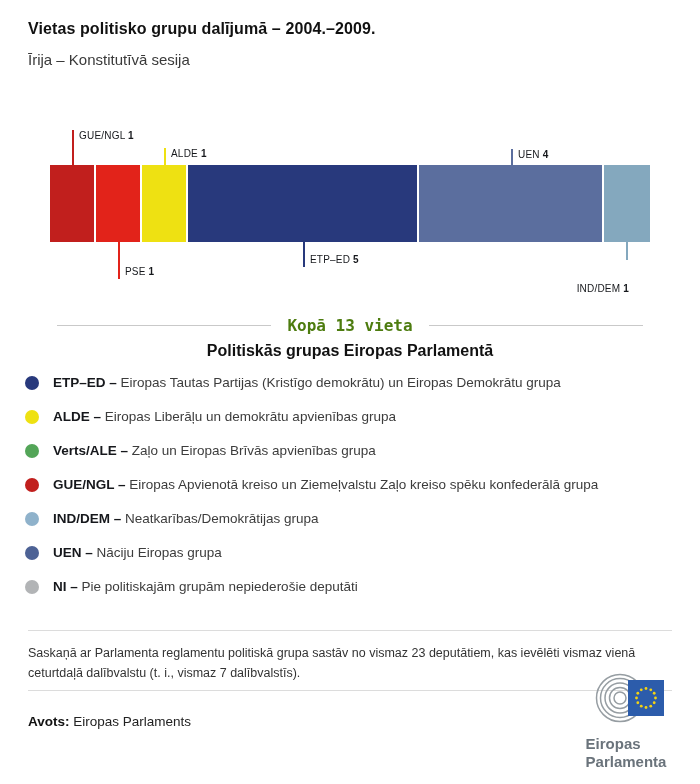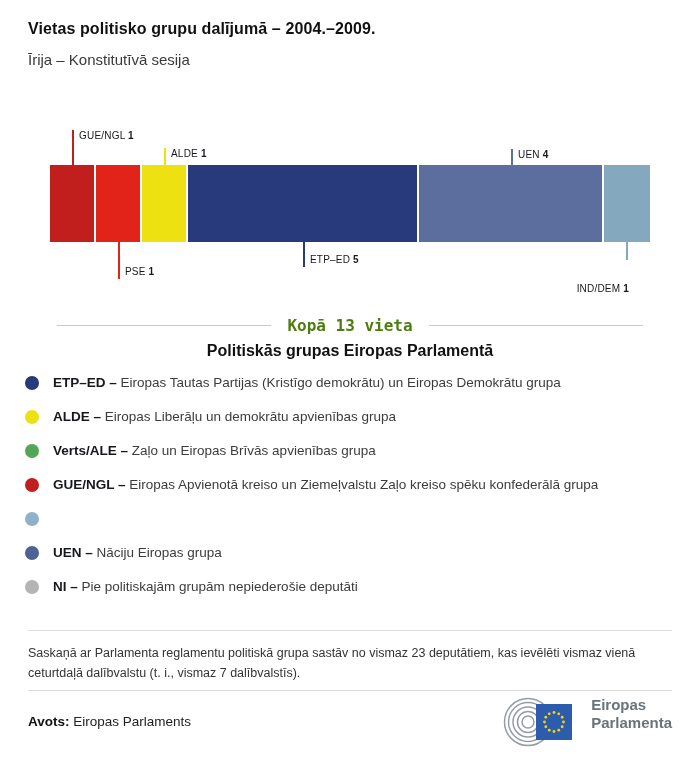--- a/index.html
+++ b/index.html
@@ -34,21 +34,21 @@
   .ltxt b { color: #16181c; font-weight: 700; }
 
   hr { border: none; border-top: 1px solid #dcdcdc; margin: 0 28px; }
   .hr1 { margin-top: 26px; }
   .footnote { margin: 12px 28px 0; font-size: 12.5px; line-height: 1.65; color: #333; max-width: 660px; }
   .hr2 { margin-top: 6px; }
 
   .bottom { display: flex; justify-content: space-between; align-items: center; margin: 4px 28px 0; height: 54px; }
   .source { font-size: 13.5px; color: #222; }
   .source b { color: #111; font-weight: 700; }
-  .logo { display: flex; align-items: flex-start; gap: 11px; }
+  .logo { display: flex; align-items: center; gap: 11px; flex-direction: column; }
   .logo-text { font-size: 15px; line-height: 18px; font-weight: 700; color: #6a737b; }
 </style>
 </head>
 <body>
 
 <div class="header">
   <div class="title">Vietas politisko grupu dalījumā – 2004.–2009.</div>
   <div class="subtitle">Īrija – Konstitutīvā sesija</div>
 </div>
 
@@ -97,20 +97,21 @@
     <div class="lrow">
       <span class="dot" style="background: rgb(83, 165, 88);"></span>
       <span class="ltxt"><b>Verts/ALE – </b><span>Zaļo un Eiropas Brīvās apvienības grupa</span></span>
     </div>
     <div class="lrow">
       <span class="dot" style="background: rgb(193, 31, 29);"></span>
       <span class="ltxt"><b>GUE/NGL – </b><span>Eiropas Apvienotā kreiso un Ziemeļvalstu Zaļo kreiso spēku konfederālā grupa</span></span>
     </div>
     <div class="lrow">
       <span class="dot" style="background: rgb(143, 178, 203);"></span>
+      <span class="ltxt"><b>IND/DEM – </b><span>Neatkarības/Demokrātijas grupa</span></span>
     </div>
     <div class="lrow">
       <span class="dot" style="background: rgb(77, 98, 149);"></span>
       <span class="ltxt"><b>UEN – </b><span>Nāciju Eiropas grupa</span></span>
     </div>
     <div class="lrow">
       <span class="dot" style="background: rgb(178, 180, 182);"></span>
       <span class="ltxt"><b>NI – </b><span>Pie politiskajām grupām nepiederošie deputāti</span></span>
     </div>
   </div>

